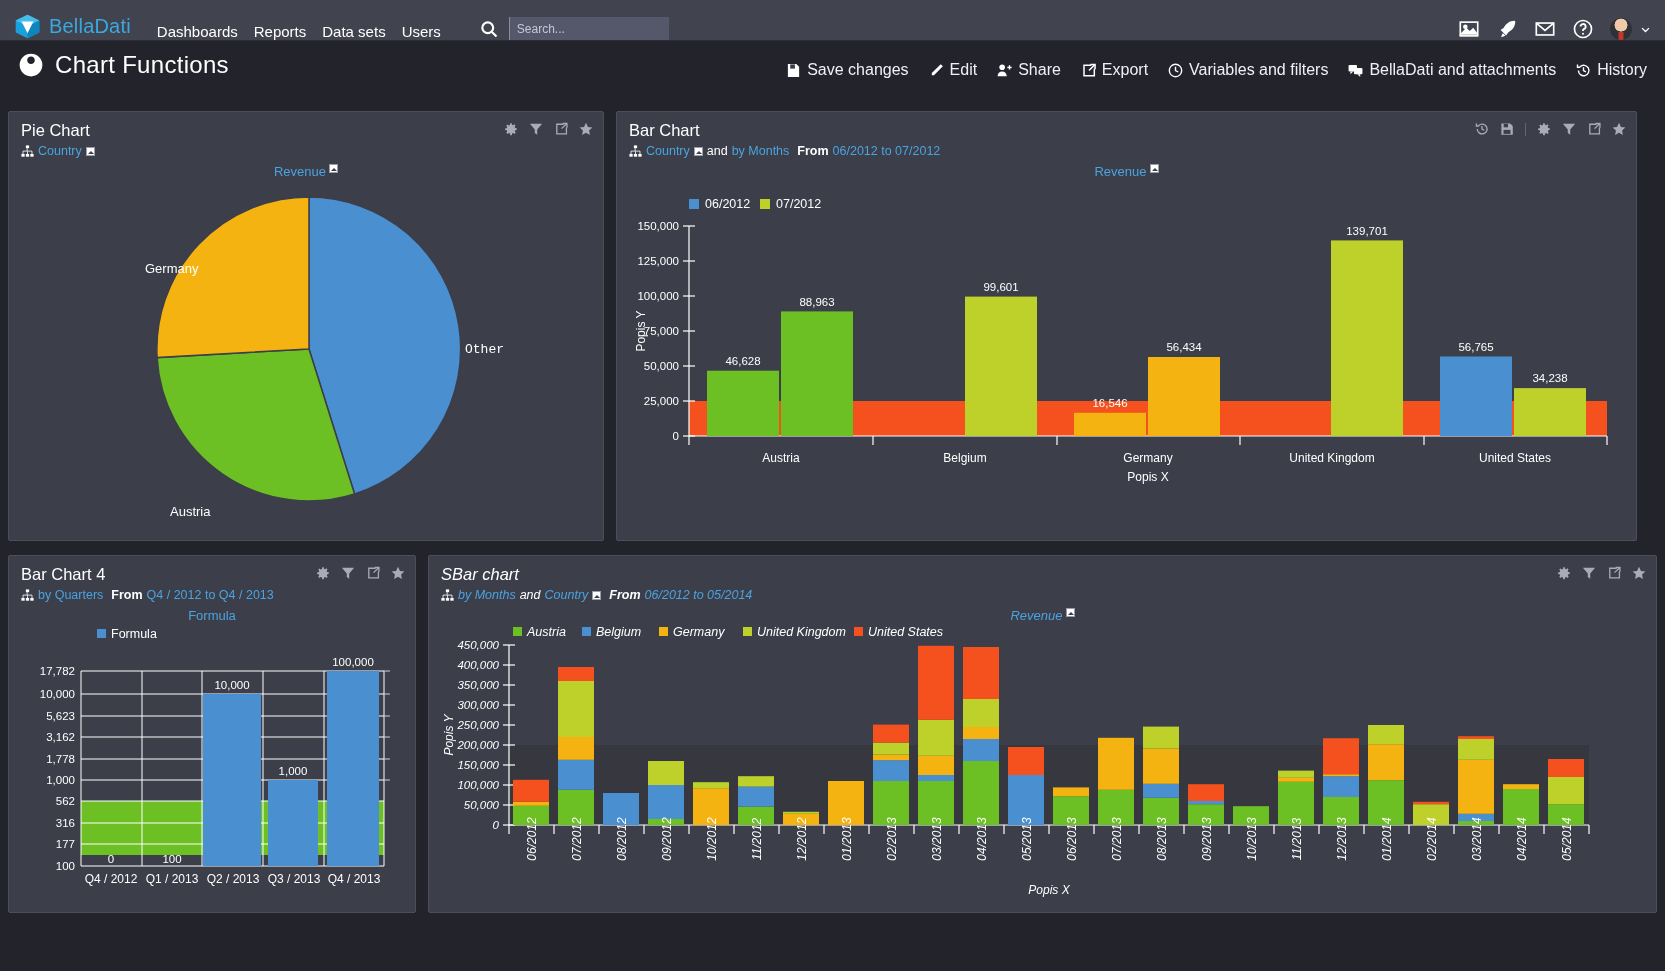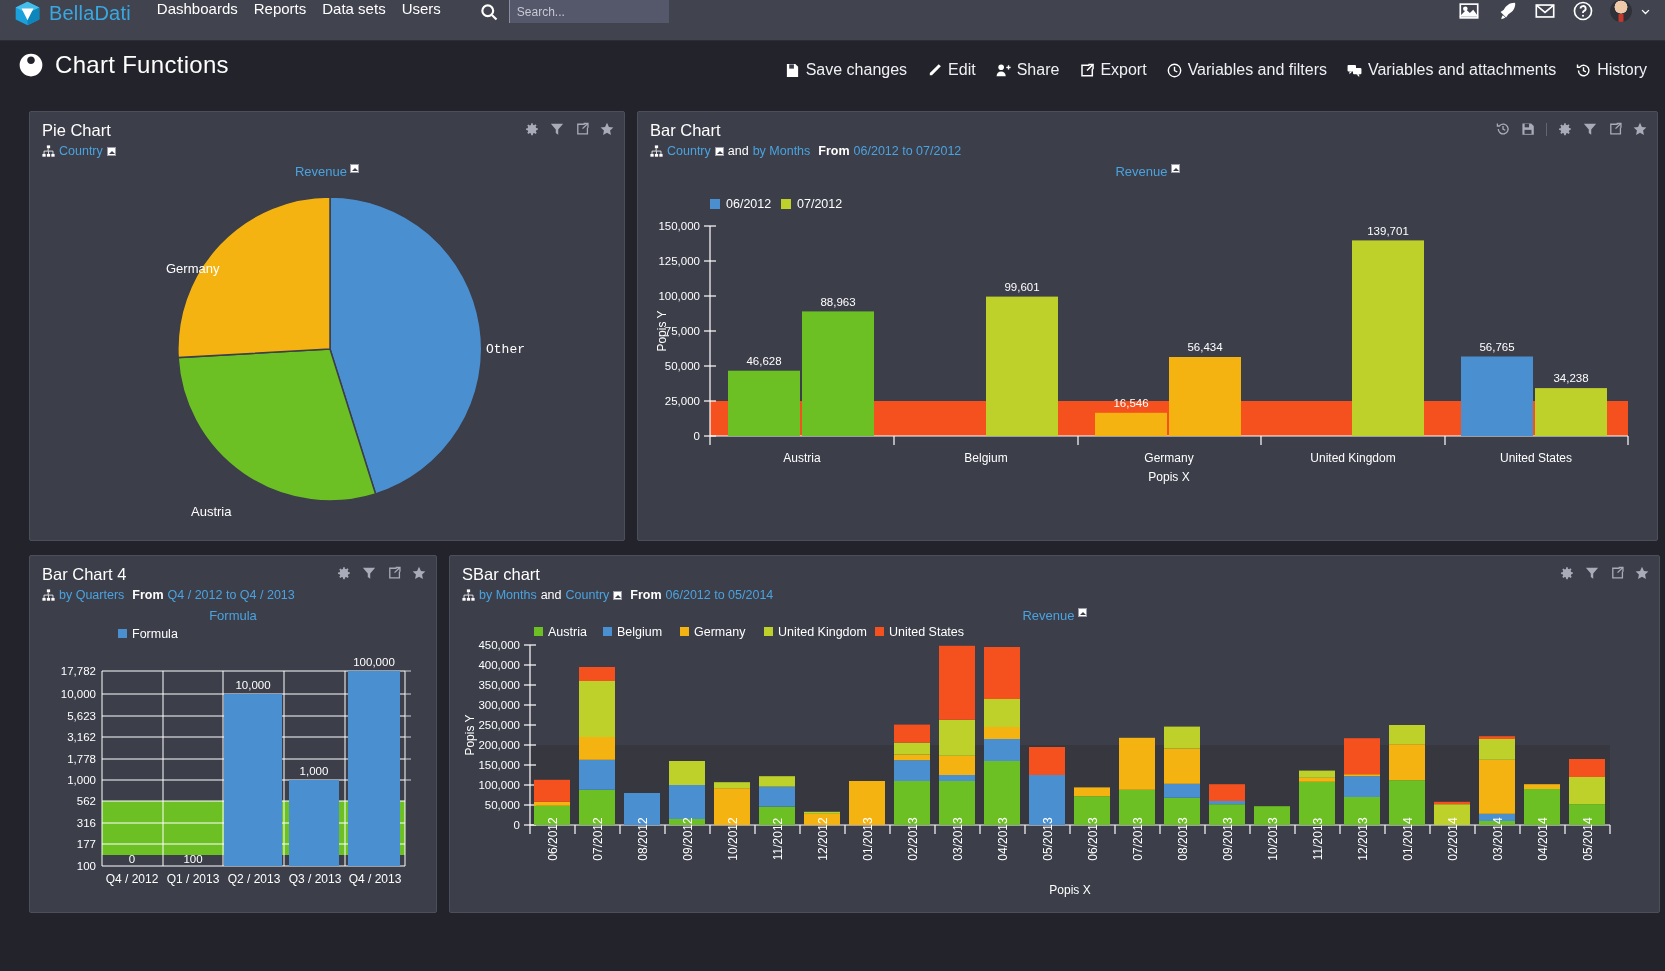--- a/index.html
+++ b/index.html
@@ -7,21 +7,21 @@
     width: 1665px; height: 971px;
     background: #22232b;
     font-family: "Liberation Sans", sans-serif;
     overflow: hidden;
     color: #e8e8ee;
   }
 
   
   .topnav {
     height: 41px; background: #41434f;
-    display: flex; align-items: flex-start; padding: 0 14px;
+    display: flex; align-items: flex-end; padding: 0 14px;
     border-bottom: 1px solid #2b2d36;
   }
   .brand { display: flex; align-items: center; gap: 8px; margin-right: 26px; }
   .brand-logo { width: 27px; height: 27px; }
   .brand-name { font-size: 20px; color: #3aa8e0; letter-spacing: .2px; }
   .navlinks { display: flex; align-items: center; gap: 16px; }
   .navlink { font-size: 15px; color: #fff; cursor: pointer; }
   .searchwrap { display: flex; align-items: center; margin-left: 38px; }
   .search-ico { width: 20px; height: 20px; margin-right: 10px; color:#fff; }
   .search-input {
@@ -54,21 +54,21 @@
     position: absolute; right: 18px; top: 20px;
     display: flex; align-items: center; gap: 20px;
   }
   .tb-item {
     display: flex; align-items: center; gap: 6px;
     font-size: 16px; color: #f0f0f4; cursor: pointer; white-space: nowrap;
   }
   .tb-ico { width: 15px; height: 15px; flex: 0 0 auto; }
 
   
-  .board { padding: 0 29px; }
+  .board { padding: 0 8px; }
   .row { display: flex; gap: 12px; }
   .row + .row { margin-top: 14px; }
   .panel {
     background: #3c3e4a; border: 1px solid #4c4e5a; border-radius: 2px;
     position: relative; display: flex; flex-direction: column;
   }
   .panel-head { padding: 9px 12px 0 12px; }
   .panel-title { font-size: 16.5px; color: #fff; font-weight: 400; }
   .panel-sub {
     font-size: 12.5px; margin-top: 4px; display: flex;
@@ -212,21 +212,21 @@
       </svg>
       <span>Variables and filters</span>
     </div>
     <div class="tb-item">
       <svg class="tb-ico" viewBox="0 0 16 16" fill="#fff">
         <rect x="0.6" y="2" width="9" height="7" rx="1"></rect>
           <path d="M2.6 9h3l-3 3z"></path>
         <rect x="6.4" y="5.4" width="9" height="6.6" rx="1"></rect>
           <path d="M13 12h-3l3 3z"></path>
       </svg>
-      <span>Variables and attachments</span>
+      <span>BellaDati and attachments</span>
     </div>
     <div class="tb-item">
       <svg class="tb-ico" viewBox="0 0 16 16" fill="none" stroke="#fff" stroke-width="1.5">
         <path d="M2.6 8a5.6 5.6 0 1 0 1.7-4"></path>
           <polyline points="1.6,1.6 1.6,4.6 4.6,4.6"></polyline>
           <polyline points="8,4.6 8,8 10.6,9.4"></polyline>
       </svg>
       <span>History</span>
     </div>
   </div>
@@ -514,21 +514,21 @@
             <text class="cat-txt" x="102" y="260">Q4 / 2012</text>
             <text class="cat-txt" x="163" y="260">Q1 / 2013</text>
             <text class="cat-txt" x="224" y="260">Q2 / 2013</text>
             <text class="cat-txt" x="285" y="260">Q3 / 2013</text>
             <text class="cat-txt" x="345" y="260">Q4 / 2013</text>
           </g>
         </svg>
       </div>
     </div>
 
-    <div class="panel" style="width:1273px;height:358px;">
+    <div class="panel" style="width:1273px;height:358px;font-style:italic;">
       <div class="panel-head">
         <div class="panel-title">SBar chart</div>
         <div class="panel-sub">
           <svg class="hier-ico" viewBox="0 0 16 16" fill="#fff">
             <rect x="6" y="0.5" width="4" height="3.4"></rect>
               <rect x="0.5" y="11" width="4" height="3.4"></rect>
             <rect x="6" y="11" width="4" height="3.4"></rect>
               <rect x="11.5" y="11" width="4" height="3.4"></rect>
             <path d="M7.6 3.9v3.6H2.5v3.5M8 7.5v3.5M8.4 7.5H13.5v3.5" stroke="#fff" stroke-width="1" fill="none"></path>
           </svg>

